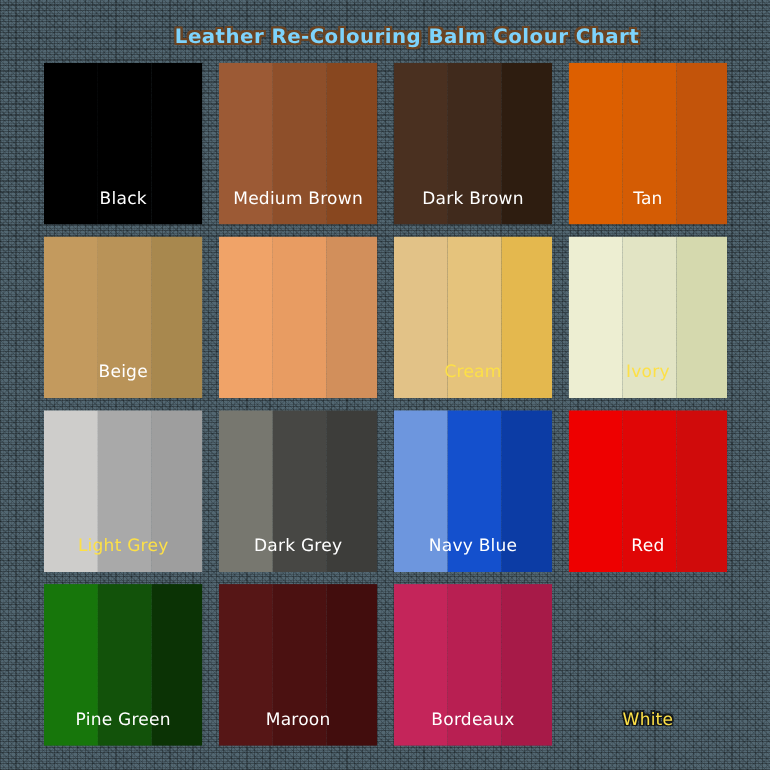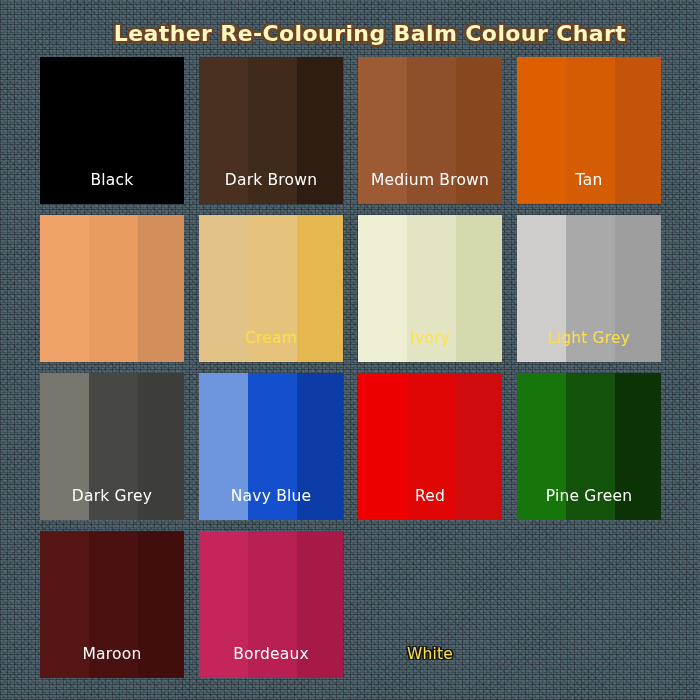--- a/index.html
+++ b/index.html
@@ -55,24 +55,24 @@
     width: 700px;
     height: 36px;
     z-index: 3;
     text-align: center;
     pointer-events: none;
   }
 
   #chart-title {
     display: inline-block;
     font-family: "DejaVu Sans", sans-serif;
-    font-size: 22px;
+    font-size: 18px;
     font-weight: bold;
     letter-spacing: 0.4px;
-    color: #fef9c3;
+    color: #7dd3fc;
     line-height: 36px;
     -webkit-text-stroke: 2.5px #6b4423;
     paint-order: stroke fill;
     text-shadow:
       -2px -2px 0 #6b4423,  2px -2px 0 #6b4423,
       -2px  2px 0 #6b4423,  2px  2px 0 #6b4423,
       -2px  0   0 #6b4423,  2px  0   0 #6b4423,
        0   -2px 0 #6b4423,  0    2px 0 #6b4423;
     padding-left: 40px;
   }
@@ -164,44 +164,52 @@
       <div class="swatch">
         <div class="bands">
           <div class="band band-1" style="background-color: rgb(0, 0, 0);"></div>
           <div class="band band-2" style="background-color: rgb(0, 0, 0);"></div>
           <div class="band band-3" style="background-color: rgb(0, 0, 0);"></div>
         </div>
         <div class="swatch-label label-light">Black</div>
       </div>
       <div class="swatch">
         <div class="bands">
+          <div class="band band-1" style="background-color: rgb(156, 90, 53);"></div>
+          <div class="band band-2" style="background-color: rgb(142, 79, 42);"></div>
+          <div class="band band-3" style="background-color: rgb(136, 71, 31);"></div>
+        </div>
+        <div class="swatch-label label-light">Medium Brown</div>
+      </div>
+      <div class="swatch">
+        <div class="bands">
           <div class="band band-1" style="background-color: rgb(74, 48, 32);"></div>
           <div class="band band-2" style="background-color: rgb(64, 42, 28);"></div>
           <div class="band band-3" style="background-color: rgb(46, 29, 16);"></div>
         </div>
         <div class="swatch-label label-light">Dark Brown</div>
       </div>
       <div class="swatch">
         <div class="bands">
-          <div class="band band-1" style="background-color: rgb(156, 90, 53);"></div>
-          <div class="band band-2" style="background-color: rgb(142, 79, 42);"></div>
-          <div class="band band-3" style="background-color: rgb(136, 71, 31);"></div>
-        </div>
-        <div class="swatch-label label-light">Medium Brown</div>
-      </div>
-      <div class="swatch">
-        <div class="bands">
           <div class="band band-1" style="background-color: rgb(221, 95, 0);"></div>
           <div class="band band-2" style="background-color: rgb(212, 92, 4);"></div>
           <div class="band band-3" style="background-color: rgb(195, 84, 10);"></div>
         </div>
         <div class="swatch-label label-light">Tan</div>
       </div>
       <div class="swatch">
         <div class="bands">
+          <div class="band band-1" style="background-color: rgb(195, 154, 94);"></div>
+          <div class="band band-2" style="background-color: rgb(185, 147, 88);"></div>
+          <div class="band band-3" style="background-color: rgb(168, 136, 78);"></div>
+        </div>
+        <div class="swatch-label label-light">Beige</div>
+      </div>
+      <div class="swatch">
+        <div class="bands">
           <div class="band band-1" style="background-color: rgb(240, 163, 104);"></div>
           <div class="band band-2" style="background-color: rgb(232, 156, 98);"></div>
           <div class="band band-3" style="background-color: rgb(210, 143, 91);"></div>
         </div>
       </div>
       <div class="swatch">
         <div class="bands">
           <div class="band band-1" style="background-color: rgb(226, 194, 135);"></div>
           <div class="band band-2" style="background-color: rgb(229, 195, 124);"></div>
           <div class="band band-3" style="background-color: rgb(228, 184, 78);"></div>

